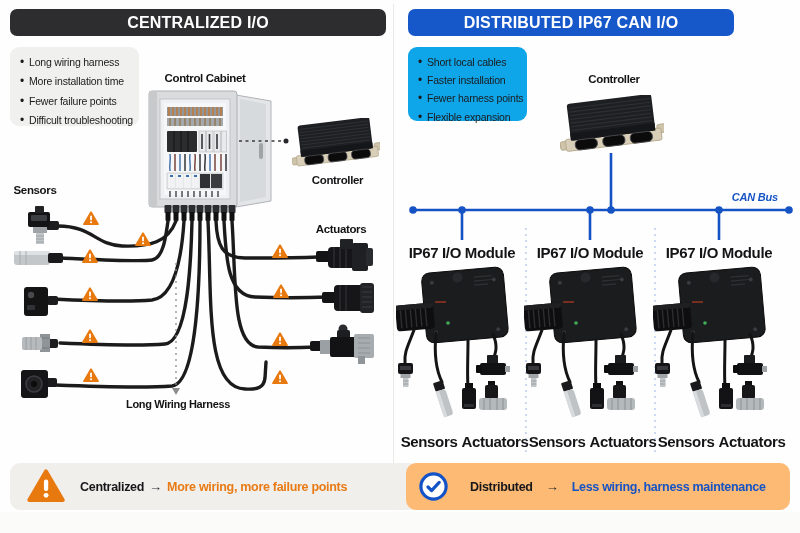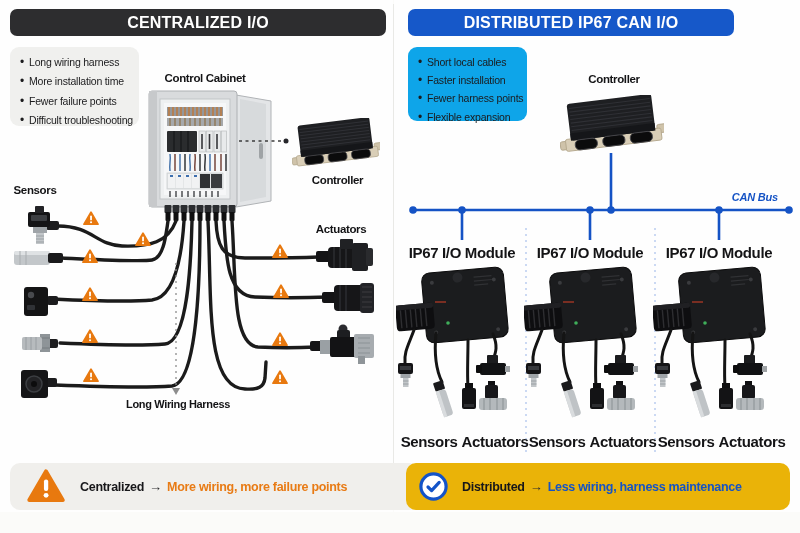--- a/index.html
+++ b/index.html
@@ -24,21 +24,21 @@
   .bullets div::before{content:"\2022";margin-right:5px;font-size:12px;color:#1b1b1d;}
   .lbl{position:absolute;font-weight:700;color:#141416;letter-spacing:-.35px;
        text-align:center;white-space:nowrap;}
   .lbl.s12{font-size:11.5px;}
   .lbl.s11{font-size:15px;}
   .canbus-lbl{position:absolute;left:700px;top:191px;width:78px;text-align:right;
        font-size:11px;font-weight:700;letter-spacing:-.2px;color:#1553c5;font-style:italic;}
   .banner{position:absolute;top:463px;height:47px;border-radius:10px;display:flex;
        align-items:center;white-space:nowrap;}
   .banner.warn{left:10px;width:409px;background:#f0efec;}
-  .banner.ok{left:406px;width:384px;background:#eab308;}
+  .banner.ok{left:406px;width:384px;background:#fdba74;gap:8px;}
   .banner .txt{font-size:12.5px;font-weight:700;letter-spacing:-.3px;color:#17171a;}
   .banner .arrow{font-size:13px;font-weight:400;color:#2c2c2e;margin:0 5px;}
   .banner .msg-orange{color:#e87b15;}
   .banner .msg-blue{color:#1553c5;}
   .banner .icon{flex:0 0 auto;}
   svg.layer{position:absolute;top:0;pointer-events:none;}
 </style>
 </head>
 <body>
 

